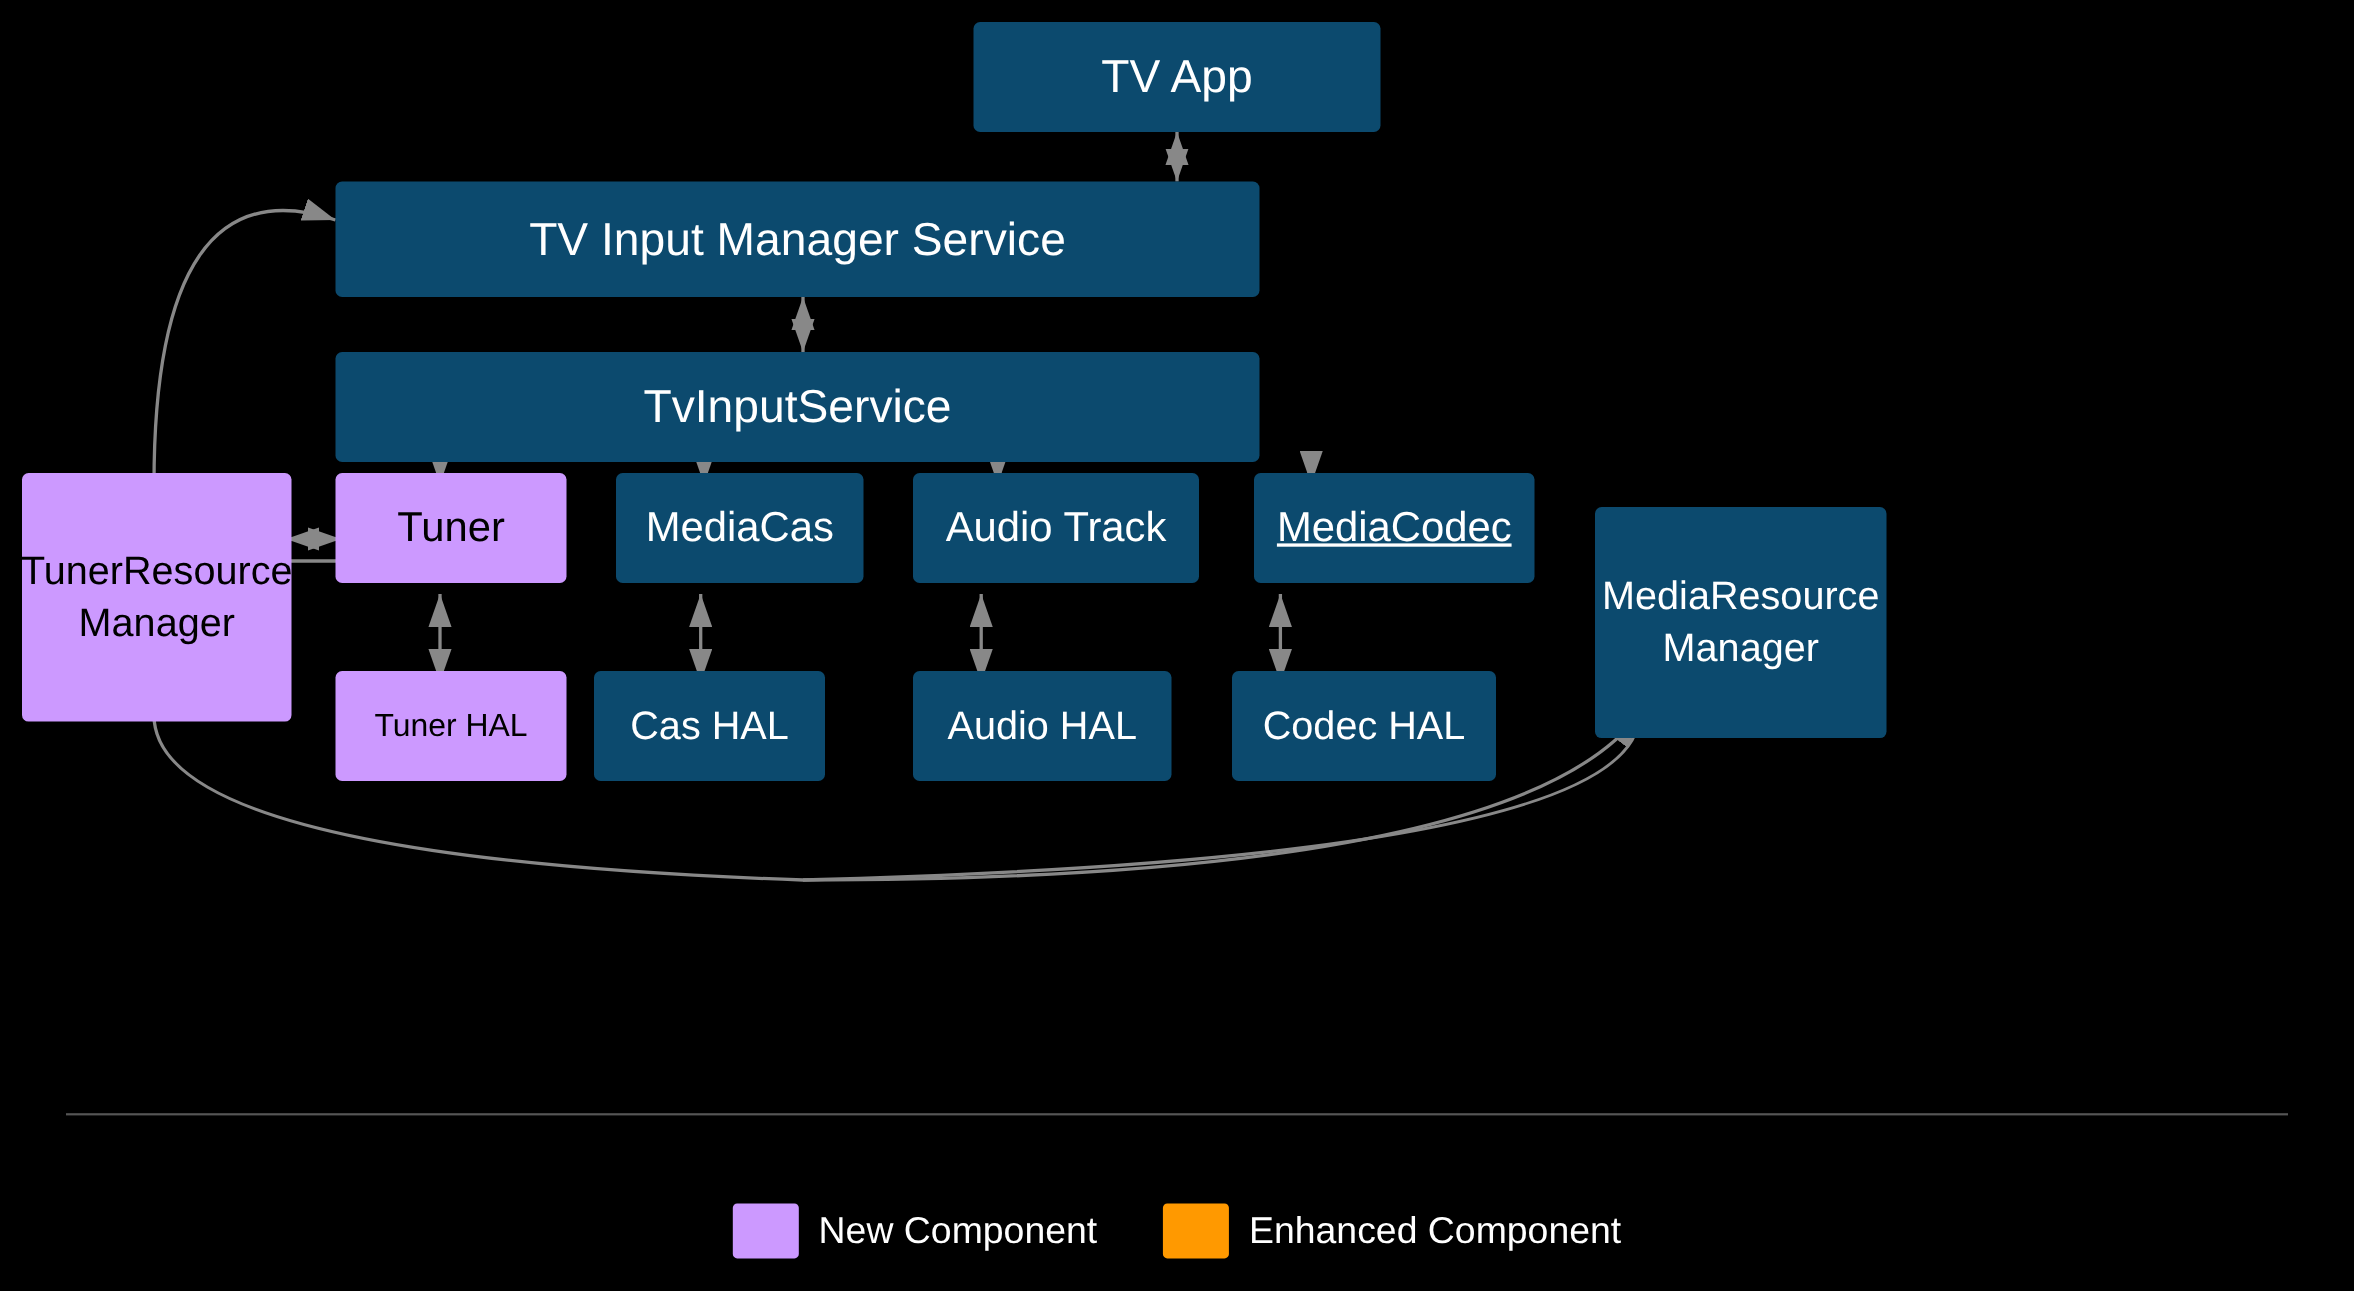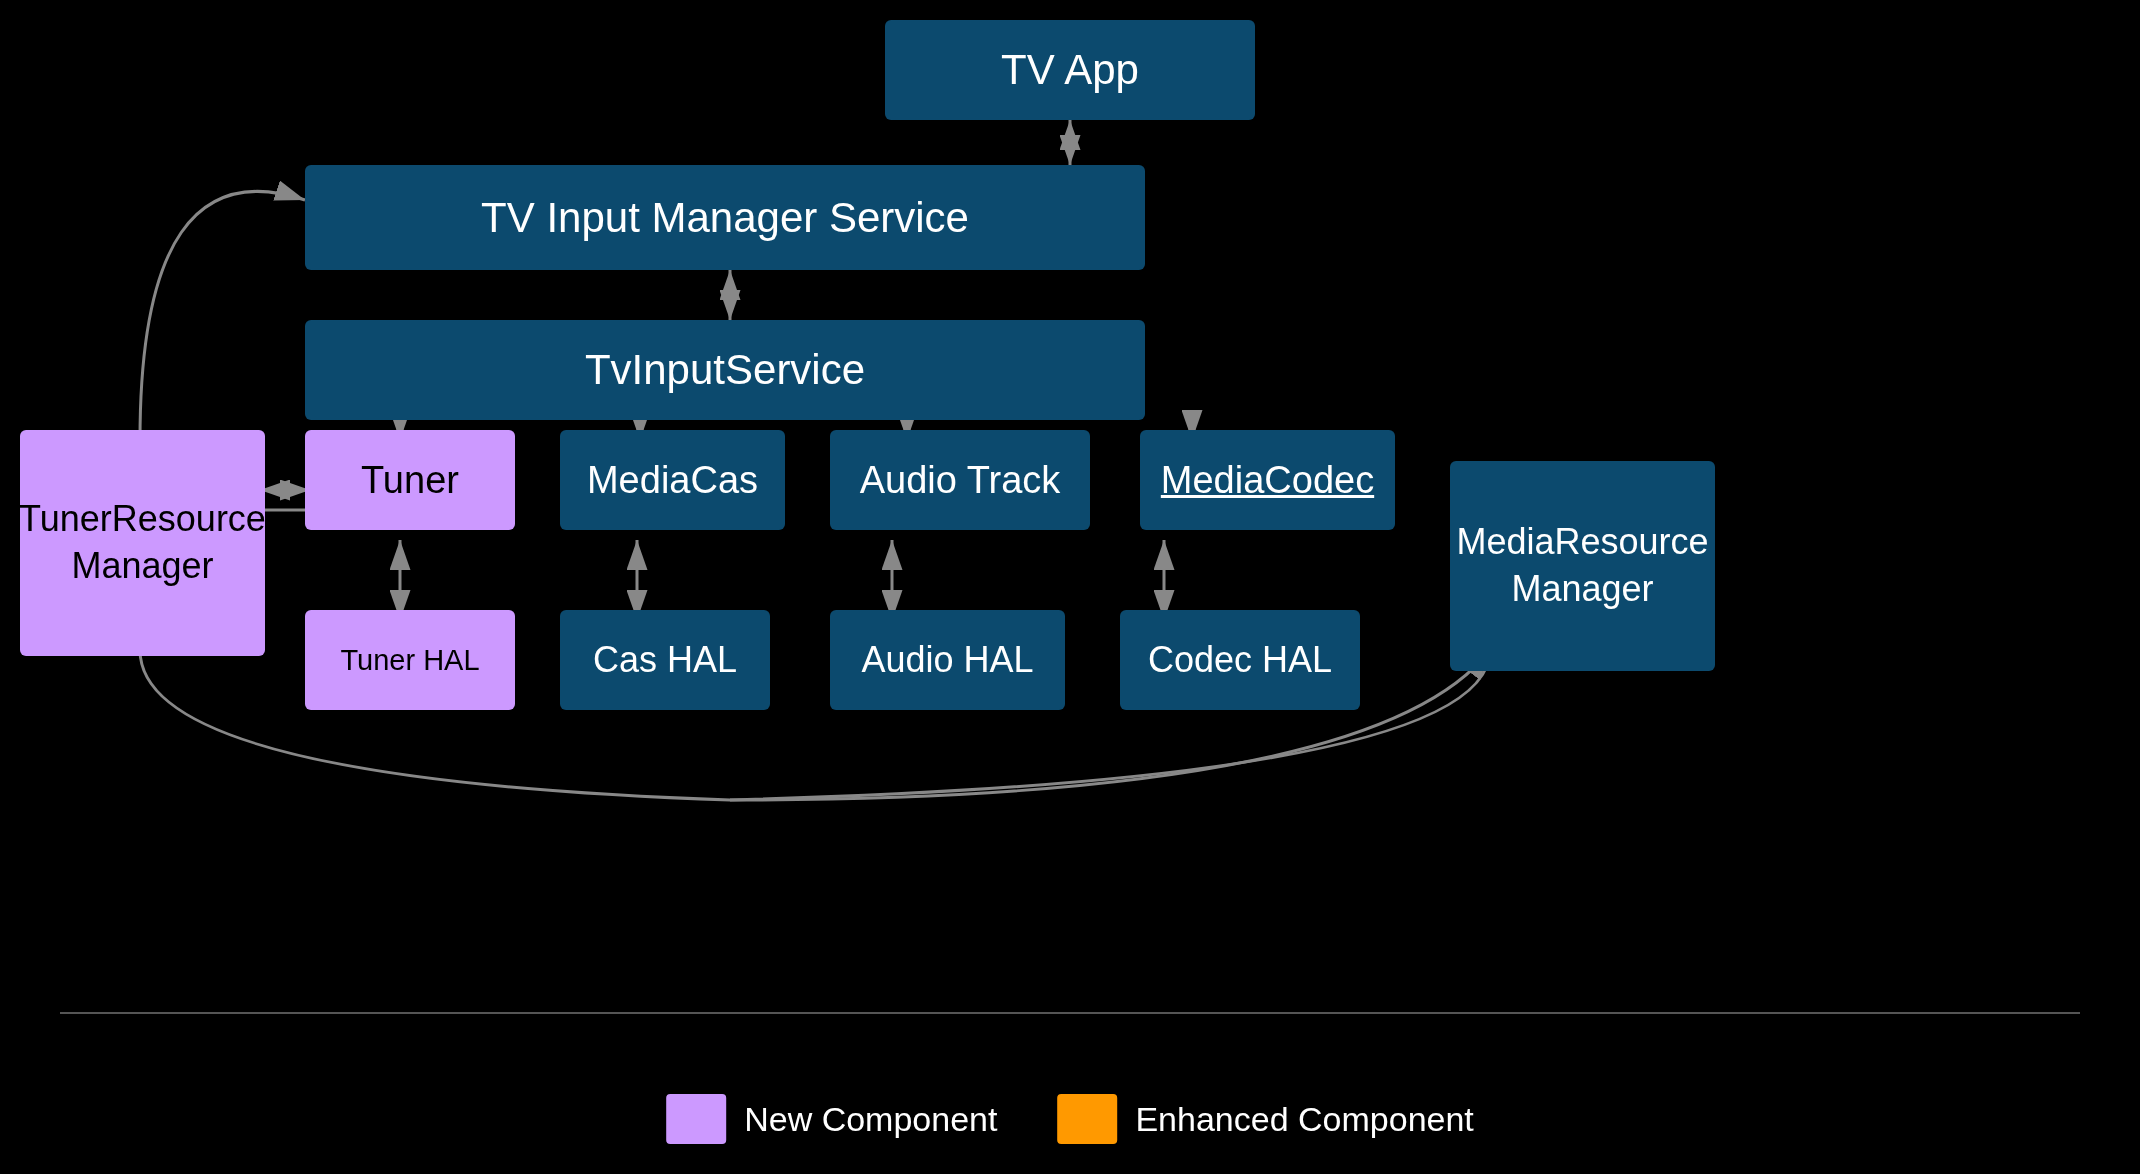--- a/index.html
+++ b/index.html
@@ -144,21 +144,21 @@
   <div class="node orange" style="left:830px; top:430px; width:260px; height:100px; font-size:38px;">Audio Track</div>
 
   <div class="node orange" style="left:1140px; top:430px; width:255px; height:100px; font-size:38px;text-decoration:underline;">MediaCodec</div>
 
   <div class="node orange" style="left:1450px; top:430px; width:265px; height:210px; font-size:36px; line-height:1.3;margin-top:31px;">
     <span>MediaResource<br>Manager</span>
   </div>
 
   <div class="node purple" style="left:305px; top:610px; width:210px; height:100px; font-size:29px;">Tuner HAL</div>
 
-  <div class="node orange" style="left:560px; top:610px; width:210px; height:100px; font-size:36px;">Cas HAL</div>
+  <div class="node orange" style="left:540px; top:610px; width:210px; height:100px; font-size:36px;">Cas HAL</div>
 
   <div class="node orange" style="left:830px; top:610px; width:235px; height:100px; font-size:36px;">Audio HAL</div>
 
   <div class="node orange" style="left:1120px; top:610px; width:240px; height:100px; font-size:36px;">Codec HAL</div>
 
   <div class="divider"></div>
 
   <div class="legend">
     <div class="legend-item">
       <div class="legend-box" style="background:#CC99FF;"></div>

